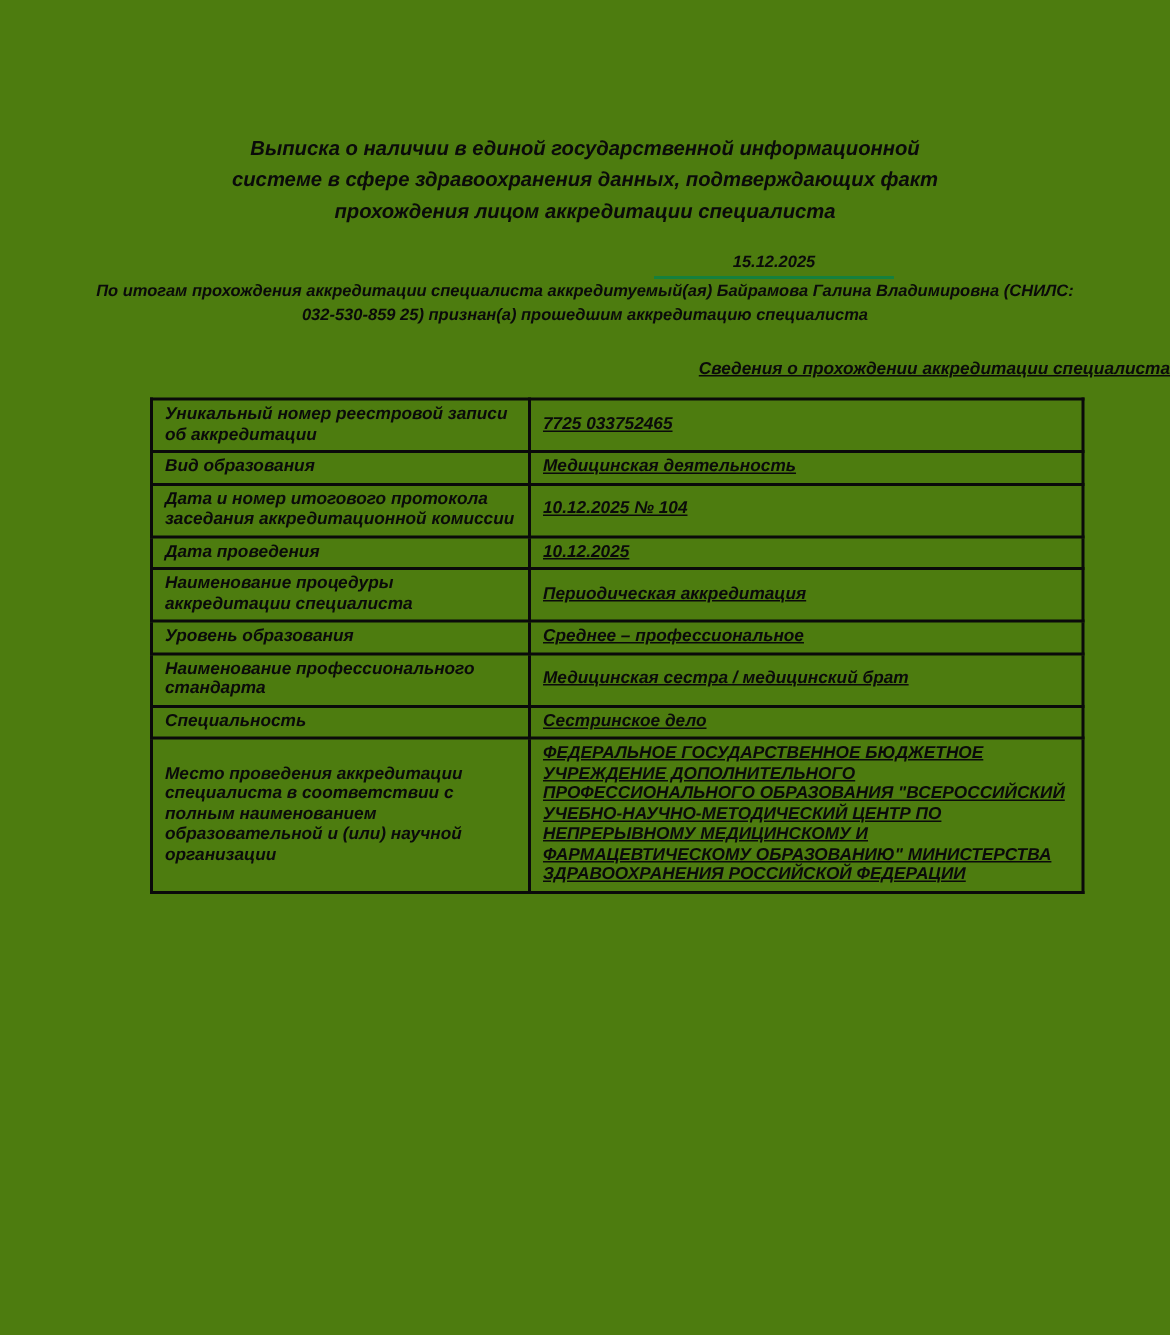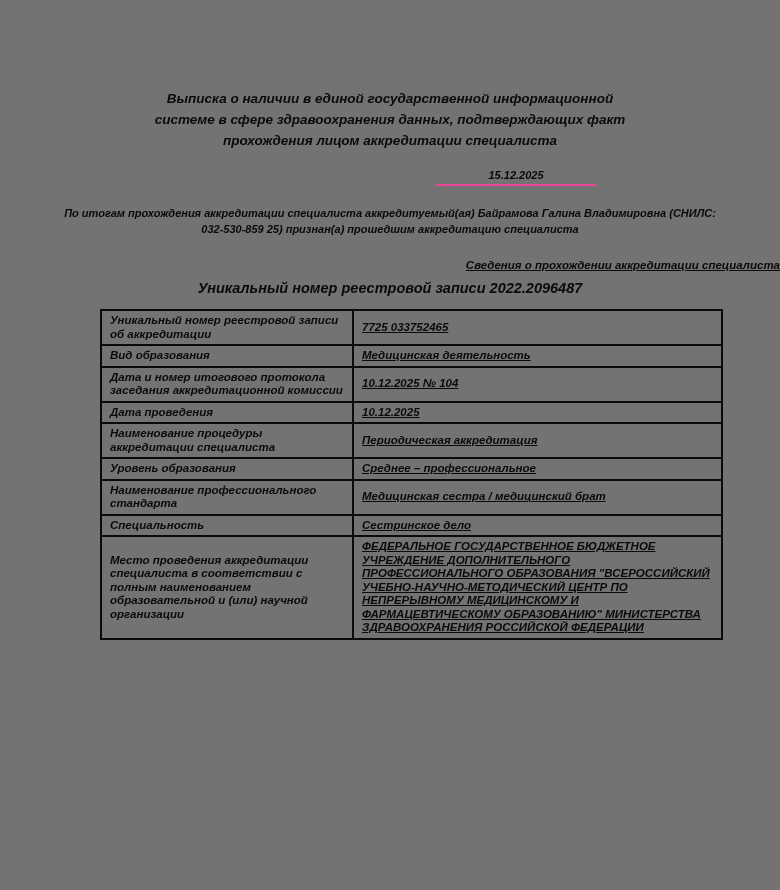--- a/index.html
+++ b/index.html
@@ -4,21 +4,21 @@
 <style>
   html, body {
     margin: 0;
     padding: 0;
     background: #ffffff;
   }
   .page {
     position: relative;
     width: 780px;
     height: 890px;
-    background: #737373;
+    background: #4d7c0f;
     color: #0a0a0a;
     font-family: "Liberation Sans", "DejaVu Sans", sans-serif;
     font-style: italic;
     font-weight: bold;
     overflow: hidden;
   }
   .title {
     padding-top: 88px;
     text-align: center;
     font-size: 13.5px;
@@ -26,29 +26,28 @@
   }
   .date-block {
     width: 160px;
     margin-left: 436px;
     margin-top: 17px;
     text-align: center;
     font-size: 11px;
   }
   .date-value {
     padding-bottom: 2px;
-    border-bottom: 2px solid #ec4899;
+    border-bottom: 2px solid #15803d;
     line-height: 14px;
   }
   .date-caption {
     padding-top: 2px;
     line-height: 13px;
   }
   .intro {
-    margin-top: 19px;
     text-align: center;
     font-size: 11px;
     line-height: 16px;
   }
   .section-heading {
     margin-top: 21px;
     text-align: right;
     font-size: 11.5px;
     text-decoration: underline;
     line-height: 14px;
@@ -92,21 +91,20 @@
     <div class="date-value">15.12.2025</div>
   </div>
 
   <div class="intro">
     <div>По итогам прохождения аккредитации специалиста аккредитуемый(ая) Байрамова Галина Владимировна (СНИЛС:</div>
     <div>032-530-859 25) признан(а) прошедшим аккредитацию специалиста</div>
   </div>
 
   <div class="section-heading">Сведения о прохождении аккредитации специалиста</div>
 
-  <div class="registry-heading">Уникальный номер реестровой записи 2022.2096487</div>
 
   <table class="details">
     <tbody>
       <tr>
         <td class="label-cell">Уникальный номер реестровой записи об аккредитации</td>
         <td class="value-cell">7725 033752465</td>
       </tr>
       <tr>
         <td class="label-cell">Вид образования</td>
         <td class="value-cell">Медицинская деятельность</td>

